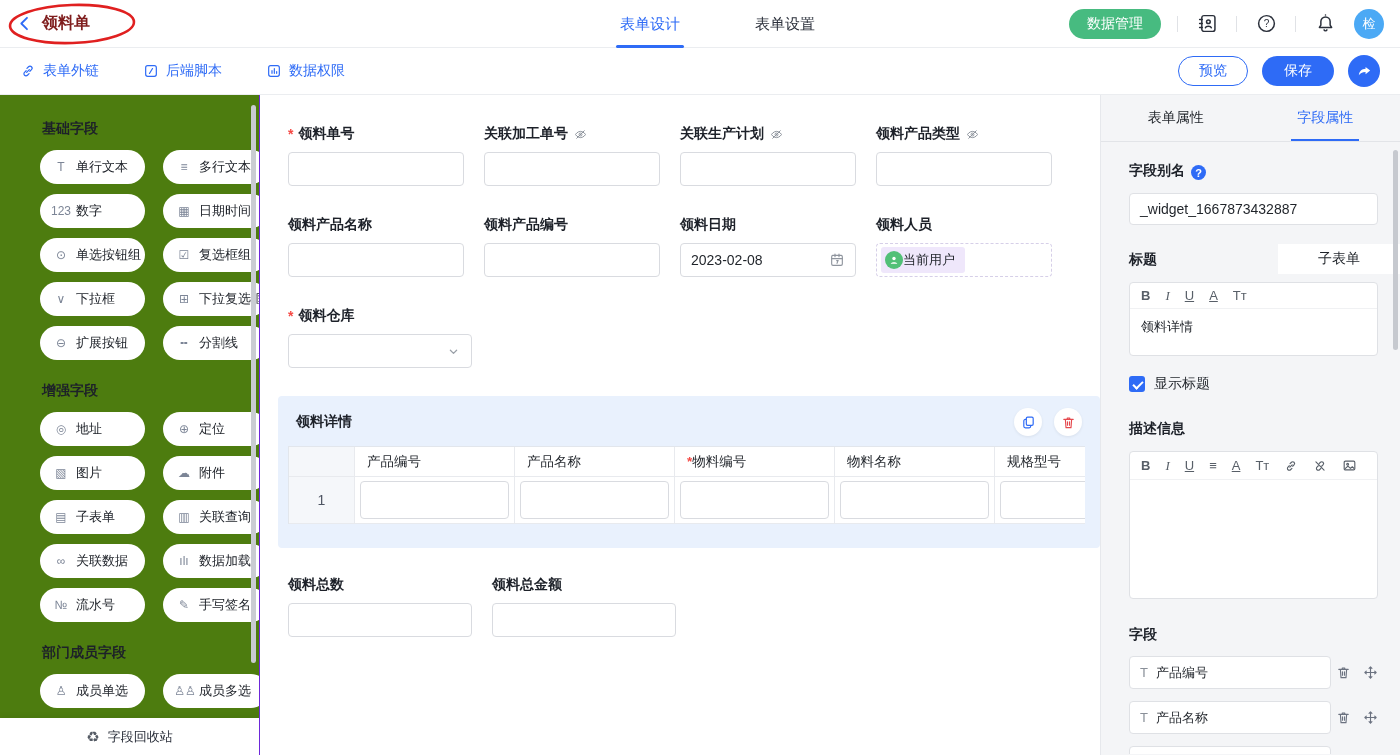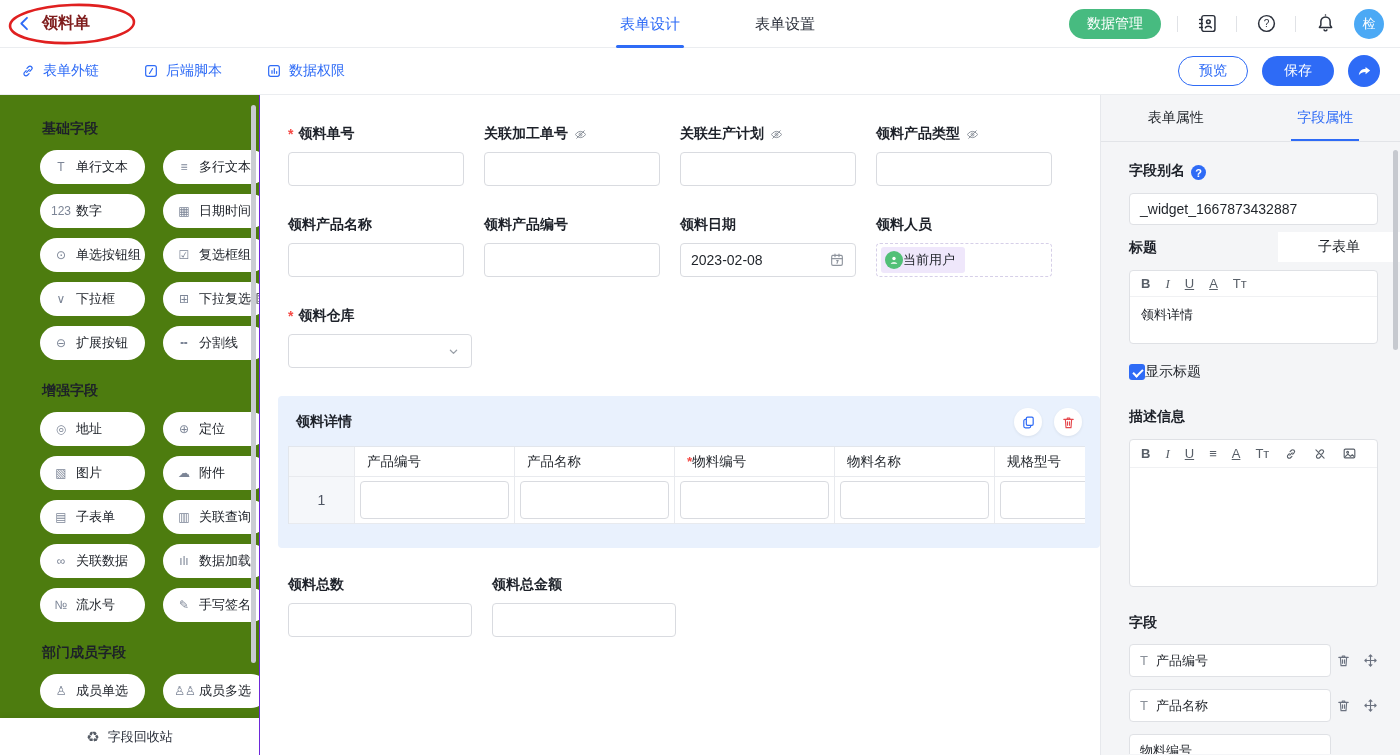--- a/index.html
+++ b/index.html
@@ -76,31 +76,31 @@
   
   .inspector{position:relative;width:300px;flex:0 0 300px;background:#f4f5f7;border-left:1px solid #e6e8ec;overflow:hidden;}
   .insp-tabs{height:47px;display:flex;border-bottom:1px solid #e2e4e8;}
   .insp-tab{position:relative;flex:1;display:flex;align-items:center;justify-content:center;font-size:14px;color:#1f2329;}
   .insp-tab.active{color:var(--primary);}
   .insp-tab.active::after{content:"";position:absolute;left:50%;transform:translateX(-50%);bottom:0;width:68px;height:2.5px;background:var(--primary);}
   .insp-body{position:relative;padding:20px 22px 0 28px;height:612px;overflow:hidden;}
   .ilabel{display:flex;align-items:flex-end;gap:6px;font-size:14px;font-weight:700;color:#1d2129;}
   .qbadge{width:15px;height:15px;border-radius:50%;background:var(--primary);color:#fff;font-size:11px;font-weight:700;display:flex;align-items:center;justify-content:center;}
   .iinput{margin-top:13px;height:32px;background:#fff;border:1px solid #dfe1e5;border-radius:4px;display:flex;align-items:center;padding:0 10px;font-size:14px;color:#1f2329;}
-  .title-row{position:relative;margin-top:14px;display:flex;align-items:center;}
+  .title-row{position:relative;margin-top:26px;display:flex;align-items:center;}
   .wtype{position:absolute;right:-22px;top:-7px;width:122px;height:30px;background:#fff;display:flex;align-items:center;justify-content:center;font-size:14px;color:#1f2329;}
   .editor{margin-top:13px;background:#fff;border:1px solid #dfe1e5;border-radius:4px;}
   .ed-toolbar{display:flex;align-items:center;gap:15px;padding:6px 11px;border-bottom:1px solid #f0f1f3;color:#585f68;font-size:13px;}
   .tbtn{line-height:1;}
   .tb-bold{font-weight:700;}
   .tb-italic{font-style:italic;font-family:"Liberation Serif",serif;}
   .tb-underline{text-decoration:underline;}
   .ed-content{padding:9px 11px;font-size:13px;color:#1f2329;min-height:46px;}
   .ed-content.tall{min-height:118px;}
-  .check-row{margin-top:19px;display:flex;align-items:center;}
+  .check-row{margin-top:19px;display:flex;align-items:center;gap:9px;}
   .cbox{position:relative;width:16px;height:16px;background:var(--primary);border-radius:3px;}
   .cbox::after{content:"";position:absolute;left:5.5px;top:2.5px;width:4px;height:8px;border:solid #fff;border-width:0 2px 2px 0;transform:rotate(45deg);}
   .sect-label{margin-top:27px;}
   .ifield{display:flex;align-items:center;margin-top:12px;}
   .ifield-box{width:202px;height:33px;background:#fff;border:1px solid #dfe1e5;border-radius:4px;display:flex;align-items:center;padding:0 10px;font-size:13px;color:#1f2329;gap:8px;}
   .ifield-icon{color:#8a9099;font-size:13px;}
   .ifield-acts{margin-left:auto;display:flex;gap:12px;}
   .insp-scrollbar{position:absolute;top:55px;right:2px;width:5px;height:200px;background:#c6c9cf;border-radius:3px;}
 </style>
 </head>

